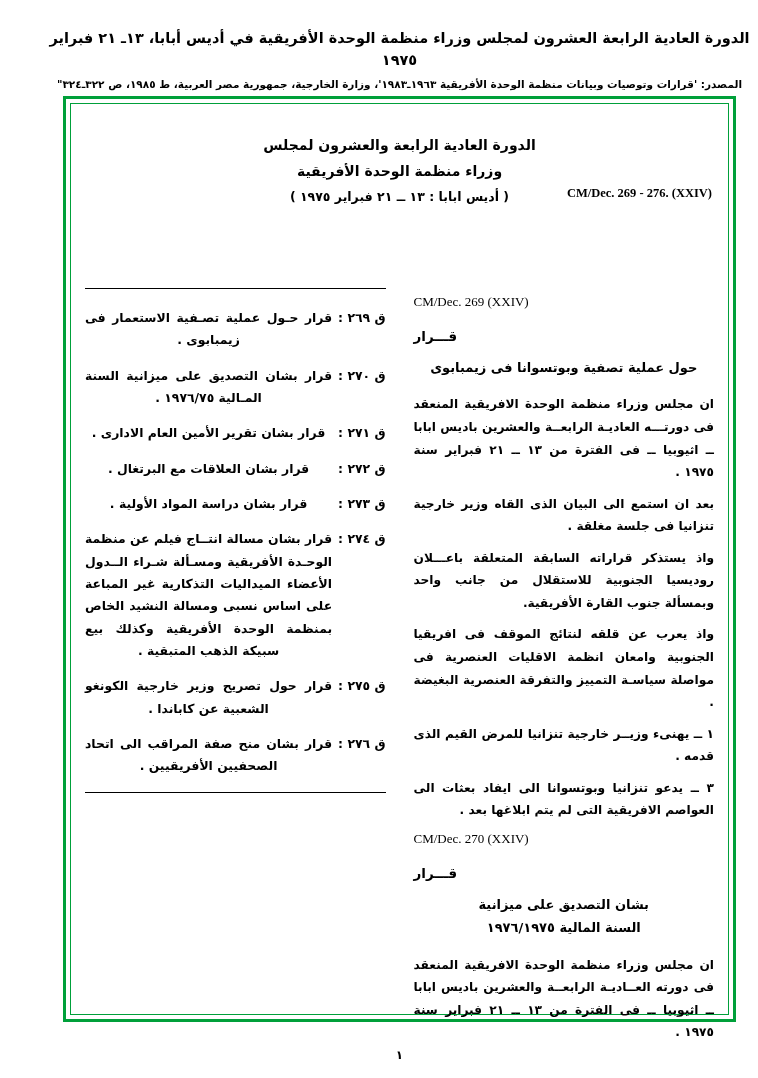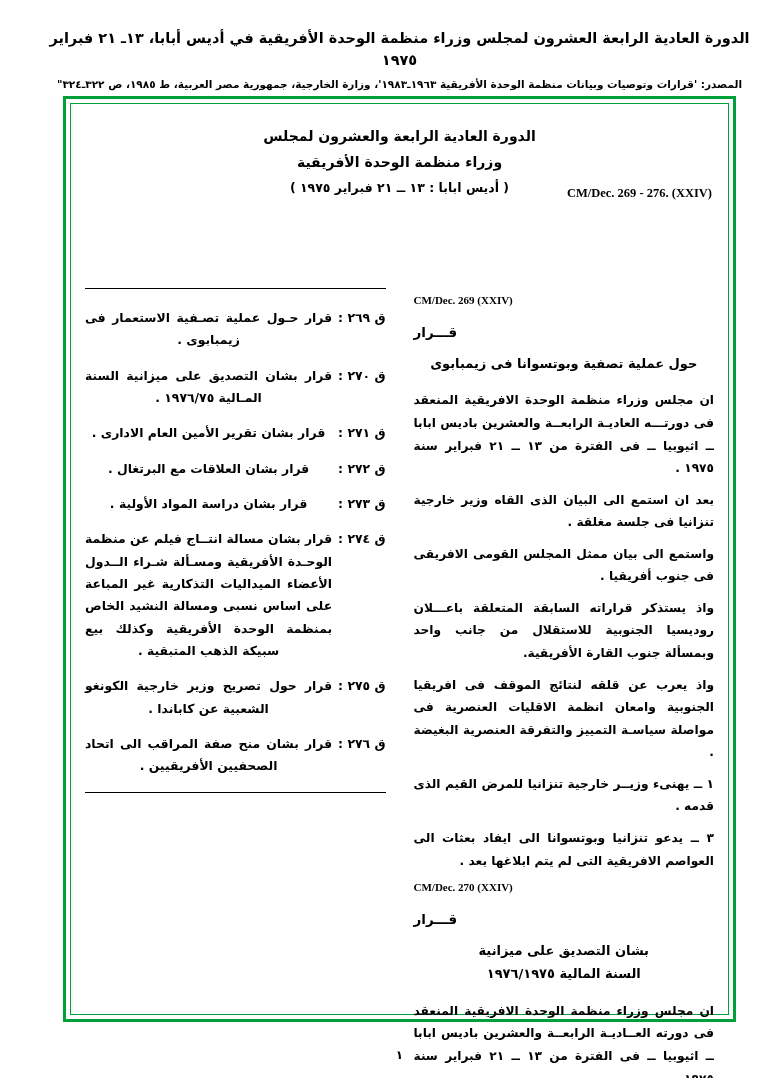--- a/index.html
+++ b/index.html
@@ -44,21 +44,21 @@
     position:absolute;
     top:110px;right:38px;left:38px;bottom:70px;
     box-sizing:border-box;
   }
 
   
   .doc-title{
     text-align:center;
     font-size:14px;font-weight:bold;
     line-height:1.85;
-    margin:0 auto;
+    margin:9px auto;
     width:62%;
     padding-top:14px;
   }
   .doc-title .sub{font-size:12.5px;font-weight:bold;}
 
   .cm-ref-top{
     position:absolute;
     top:76px;right:8px;
     font-size:12.5px;
     font-weight:bold;
@@ -80,21 +80,21 @@
   }
   .col-left{
     width:50%;
     padding:0 14px 0 6px;
     box-sizing:border-box;
     position:relative;
   }
 
   
   .cm-ref{
-    font-size:11px;font-weight:bold;direction:ltr;text-align:left;
+    font-size:13px;font-weight:normal;direction:ltr;text-align:left;
     font-family:"Liberation Serif","DejaVu Serif",serif;
     margin:6px 0 18px 0;
   }
   .qarar{
     text-align:left;font-size:13.5px;font-weight:bold;
     letter-spacing:2px;
     margin:10px 0 12px 0;
   }
   .qarar-sub{
     text-align:center;font-size:13px;font-weight:bold;
@@ -169,21 +169,20 @@
     <div class="cols">
 
       <div class="col-right">
 
         <div class="cm-ref">CM/Dec. 269 (XXIV)</div>
         <div class="qarar">قـــرار</div>
         <div class="qarar-sub">حول عملية تصفية وبوتسوانا فى زيمبابوى</div>
 
         <p class="para">ان مجلس وزراء منظمة الوحدة الافريقية المنعقد فى دورتـــه العاديـة الرابعــة والعشرين باديس ابابا ــ اثيوبيا ــ فى الفترة من ١٣ ــ ٢١ فبراير سنة ١٩٧٥ .</p>
         <p class="para">بعد ان استمع الى البيان الذى القاه وزير خارجية تنزانيا فى جلسة مغلقة .</p>
-        <p class="para">واستمع الى بيان ممثل المجلس القومى الافريقى فى جنوب أفريقيا .</p>
         <p class="para">واذ يستذكر قراراته السابقة المتعلقة باعـــلان روديسيا الجنوبية للاستقلال من جانب واحد وبمسألة جنوب القارة الأفريقية.</p>
         <p class="para">واذ يعرب عن قلقه لنتائج الموقف فى افريقيا الجنوبية وامعان انظمة الاقليات العنصرية فى مواصلة سياسـة التمييز والتفرقة العنصرية البغيضة .</p>
         <p class="para">١ ــ يهنىء وزيــر خارجية تنزانيا للمرض القيم الذى قدمه .</p>
         <p class="para">٣ ــ يدعو تنزانيا وبوتسوانا الى ايفاد بعثات الى العواصم الافريقية التى لم يتم ابلاغها بعد .</p>
 
         <div class="cm-ref">CM/Dec. 270 (XXIV)</div>
         <div class="qarar">قـــرار</div>
         <div class="qarar-sub">
           <div>بشان التصديق على ميزانية</div>
           <div>السنة المالية ١٩٧٦/١٩٧٥</div>

